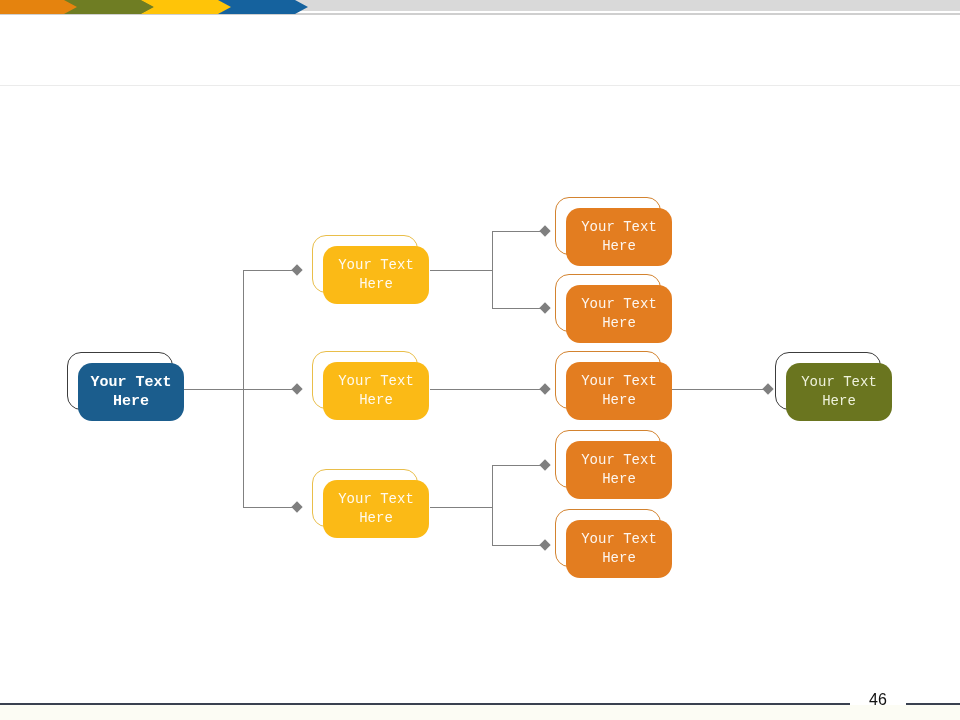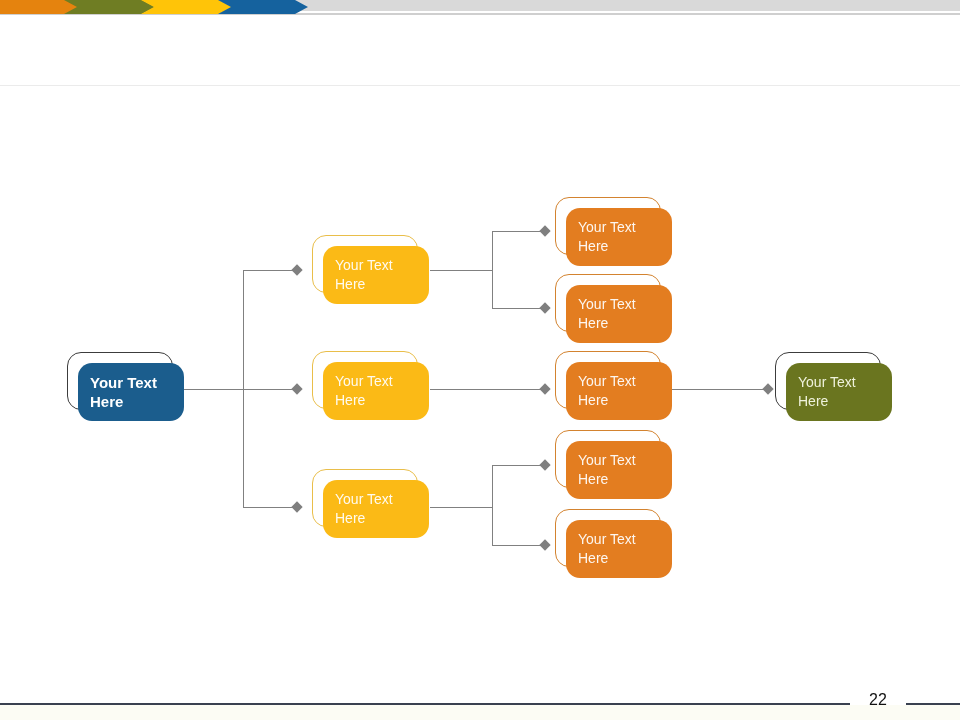--- a/index.html
+++ b/index.html
@@ -30,22 +30,23 @@
   .node{position:absolute;width:106px;height:58px;}
   .ghost{
     position:absolute;left:-11px;top:-11px;width:104px;height:56px;
     border:1px solid #E2B445;border-radius:14px;background:transparent;
   }
   .node .box{
     position:absolute;left:0;top:0;width:106px;height:58px;border-radius:14px;
     display:flex;align-items:center;justify-content:center;
   }
   .label{
-    width:82px;font-size:14px;line-height:19px;
+    width:82px;text-align:center;font-size:14px;line-height:19px;
     color:rgba(255,255,255,0.93);
+    font-family:Liberation Mono, monospace;
   }
   .node-blue  .box{background:#1B5D8D;}
   .node-blue  .ghost{border-color:#3C3C3C;}
   .node-blue  .label{font-weight:bold;font-size:15px;color:#ffffff;}
   .node-yellow .box{background:#FBBA16;}
   .node-yellow .ghost{border-color:#E9BE4A;}
   .node-orange .box{background:#E37D20;}
   .node-orange .ghost{border-color:#D3832F;}
   .node-olive  .box{background:#6A751F;}
   .node-olive  .ghost{border-color:#3C3C3C;}
@@ -164,15 +165,15 @@
   <div class="node node-olive" style="left:786px;top:363px">
     <div class="ghost"></div>
     <div class="box">
       <div class="label">Your Text Here</div>
     </div>
   </div>
 
   <div class="footer-strip"></div>
   <div class="footer-line-left"></div>
   <div class="footer-line-right"></div>
-  <div class="page-number">22</div>
+  <div class="page-number">46</div>
 
 </div>
 
 </body></html>

